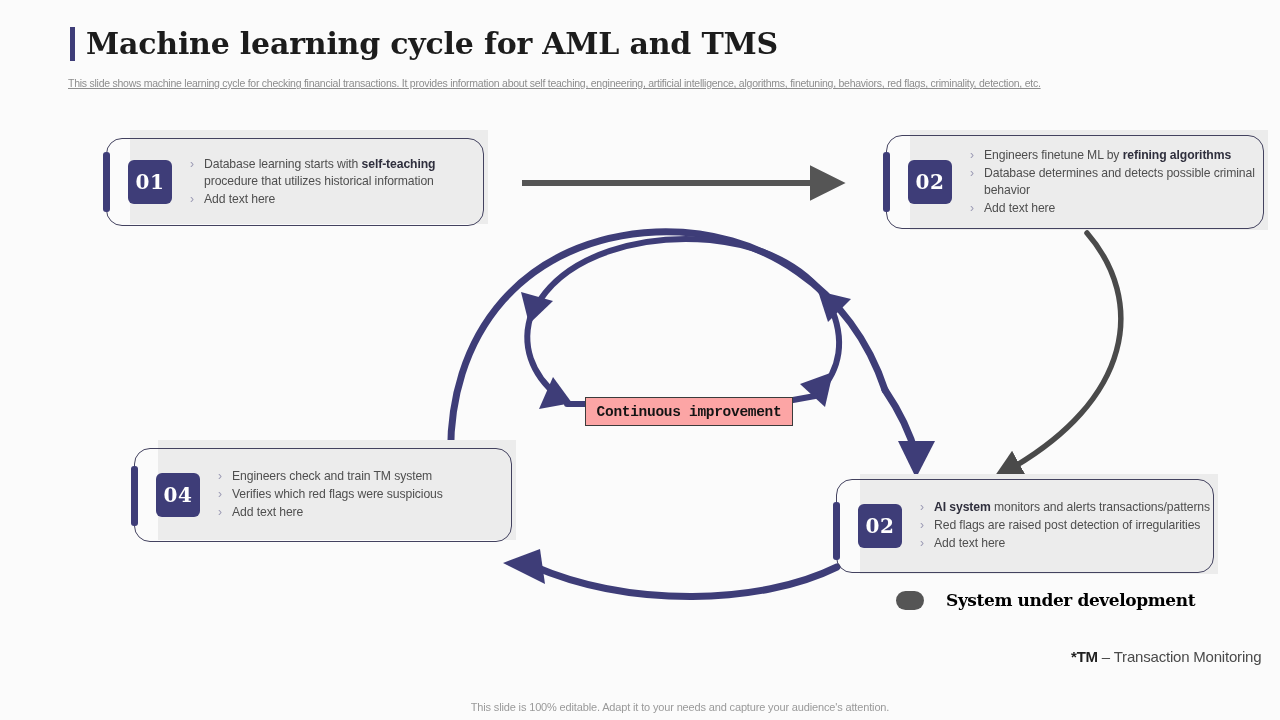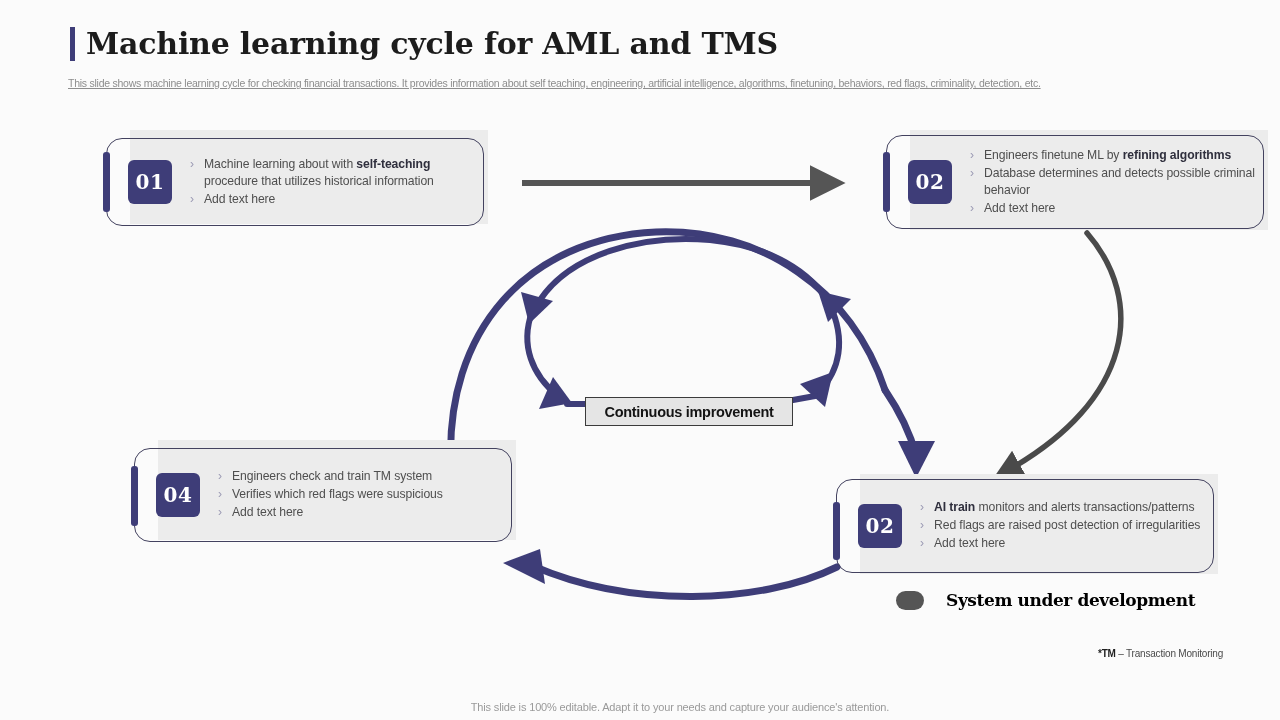--- a/index.html
+++ b/index.html
@@ -112,23 +112,23 @@
     width: 1280px; height: 720px;
     pointer-events: none;
   }
 
   
   #ci-label {
     position: absolute;
     left: 545px; top: 397px;
     width: 208px; height: 29px;
     border: 1.3px solid #3b3b3b;
-    background: #e5e5e5;
+    background: #fca5a5;
     display: flex; align-items: center; justify-content: center;
-    font-family: Liberation Sans, sans-serif;
+    font-family: Liberation Mono, monospace;
     font-size: 14.5px; font-weight: 700;
     color: #141414;
     letter-spacing: -0.3px;
   }
 
   
   #legend {
     position: absolute; left: 856px; top: 590px;
   }
   .legend-row {
@@ -142,22 +142,22 @@
   }
   .legend-text {
     margin-left: 22px;
     font-family: "DejaVu Serif", "Liberation Serif", serif;
     font-size: 17px; font-weight: 700;
     color: #000000;
     letter-spacing: -0.4px;
     white-space: nowrap;
   }
   #tm-note {
-    position: absolute; left: 1058px; top: 648px;
-    font-size: 10px; color: #4a4a4a;
+    position: absolute; left: 1031px; top: 648px;
+    font-size: 15px; color: #4a4a4a;
     letter-spacing: -0.2px;
     white-space: nowrap;
   }
   #tm-note b { font-weight: 700; color: #1f1f1f; }
 
   
   #footer {
     position: absolute; left: 0; top: 701px;
     width: 1280px; text-align: center;
     font-size: 11px; color: #9a9a9a;
@@ -228,21 +228,21 @@
 
   <div class="card" style="left:66px; top:130px; width:382px; height:104px;">
     <div class="card-shadow" style="width:358px; height:94px;"></div>
     <div class="card-body" style="width:378px; height:88px;"></div>
     <div class="card-tab" style="top:22px; height:60px;"></div>
     <div class="card-inner" style="width:378px; height:88px;">
       <div class="badge">01</div>
       <div class="bullets">
         <div class="bullet">
           <span class="chev">›</span>
-          <span class="btext"><span>Machine learning about with </span><b>self-teaching</b><span> procedure that utilizes historical information</span></span>
+          <span class="btext"><span>Database learning starts with </span><b>self-teaching</b><span> procedure that utilizes historical information</span></span>
         </div>
         <div class="bullet">
           <span class="chev">›</span>
           <span class="btext"><span>Add text here</span></span>
         </div>
       </div>
     </div>
   </div>
 
   <div class="card" style="left:846px; top:130px; width:382px; height:104px;">
@@ -270,21 +270,21 @@
 
   <div class="card" style="left:796px; top:474px; width:382px; height:104px;">
     <div class="card-shadow" style="width:358px; height:100px;"></div>
     <div class="card-body" style="width:378px; height:94px; top:5px;"></div>
     <div class="card-tab" style="top:28px; height:58px;"></div>
     <div class="card-inner" style="width:378px; height:94px; top:5px;">
       <div class="badge">02</div>
       <div class="bullets">
         <div class="bullet">
           <span class="chev">›</span>
-          <span class="btext"><b>AI train</b><span> monitors and alerts transactions/patterns</span></span>
+          <span class="btext"><b>AI system</b><span> monitors and alerts transactions/patterns</span></span>
         </div>
         <div class="bullet">
           <span class="chev">›</span>
           <span class="btext"><span>Red flags are raised post detection of irregularities</span></span>
         </div>
         <div class="bullet">
           <span class="chev">›</span>
           <span class="btext"><span>Add text here</span></span>
         </div>
       </div>

